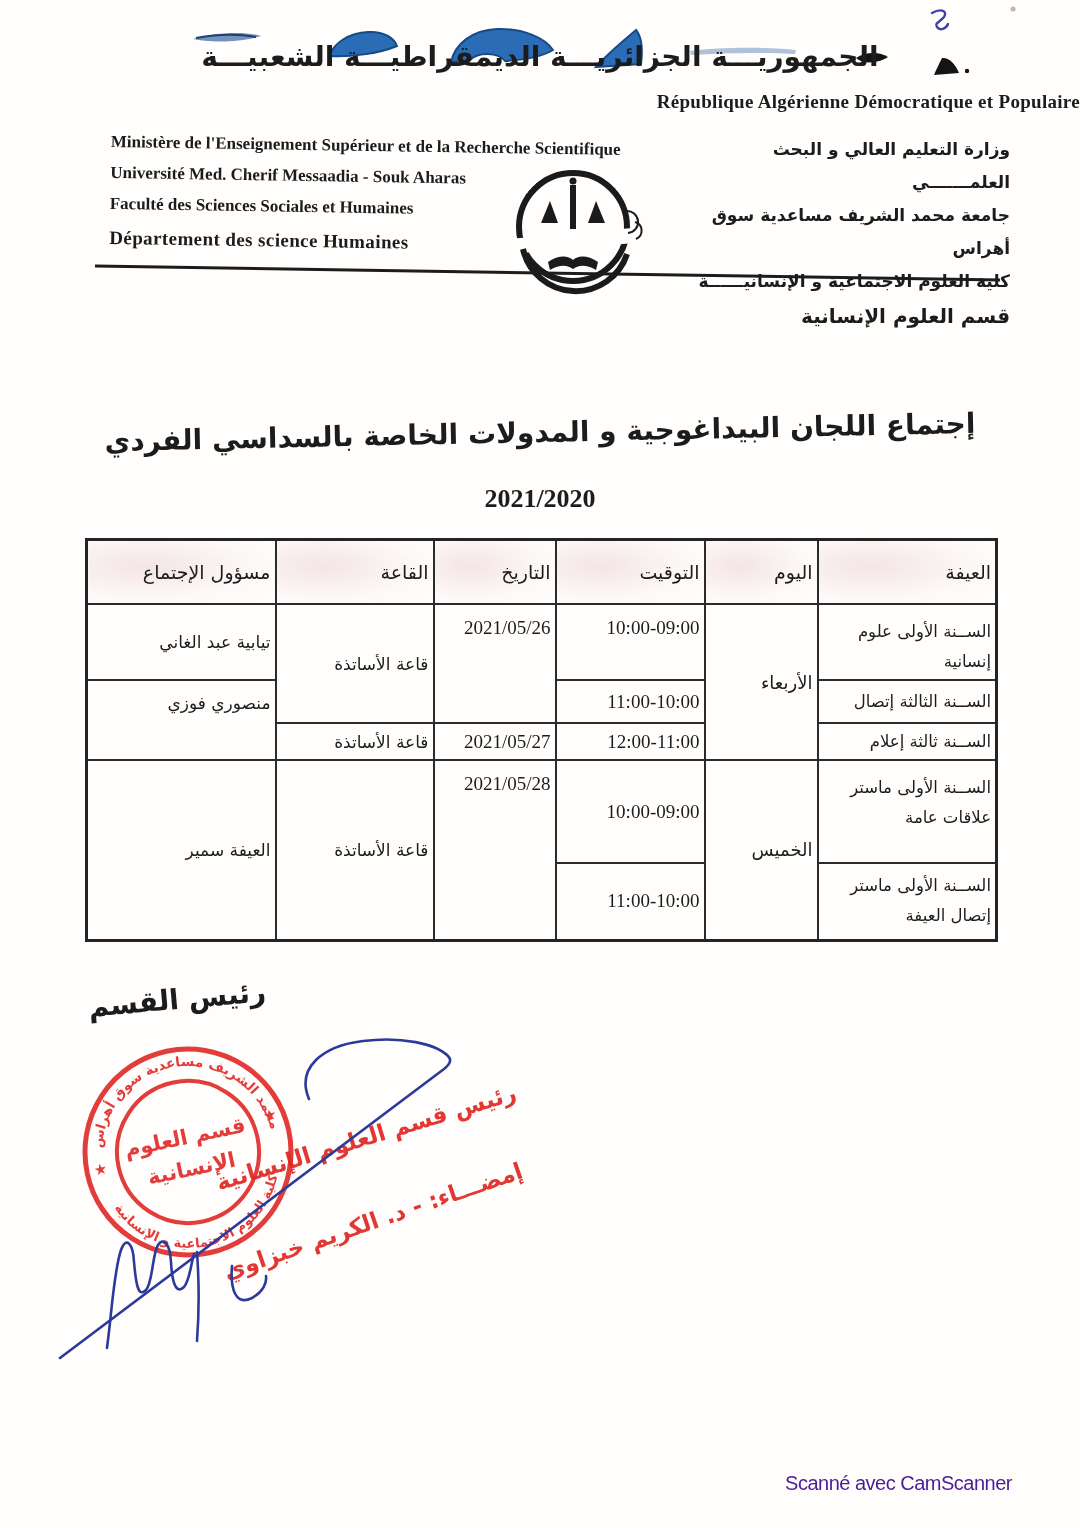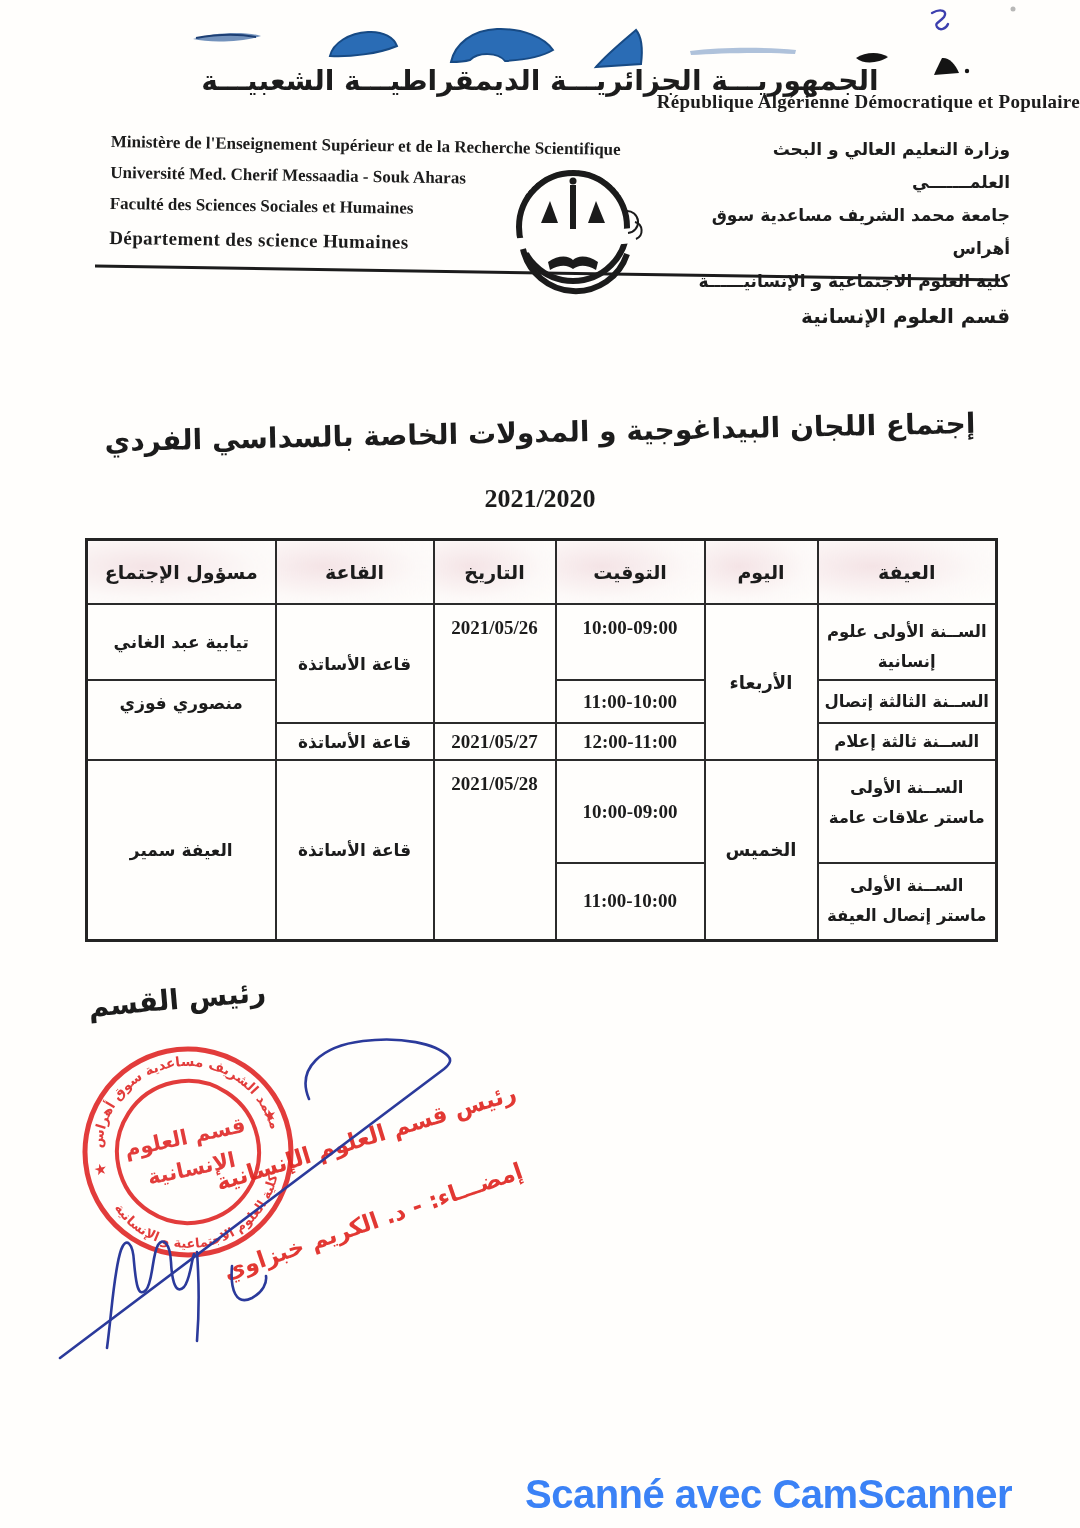--- a/index.html
+++ b/index.html
@@ -3,57 +3,57 @@
 <meta charset="utf-8">
 <style>
   html,body{margin:0;padding:0;background:#e8e8e8;}
   .page{position:relative;width:1080px;height:1528px;background:#fffefc;overflow:hidden;
         font-family:"DejaVu Sans",sans-serif;color:#1c1c1c;}
   .abs{position:absolute;}
   .ar{direction:rtl;}
   .nowrap{white-space:nowrap;}
 
   
-  .nat-ar{top:64px;left:0;width:1080px;text-align:center;font-size:28px;font-weight:bold;letter-spacing:.5px;}
+  .nat-ar{top:40px;left:0;width:1080px;text-align:center;font-size:28px;font-weight:bold;letter-spacing:.5px;}
   .nat-fr{top:91px;left:0;width:1080px;text-align:right;font-size:19px;font-weight:bold;
           font-family:"Liberation Serif",serif;letter-spacing:.3px;}
   .fr-block{top:130px;left:110px;width:520px;transform:rotate(.9deg);
             font-family:"Liberation Serif",serif;font-weight:bold;font-size:17px;line-height:31px;}
   .fr-block .l4{font-size:19px;margin-top:3px;letter-spacing:.4px;}
   .ar-block{top:133px;left:688px;width:322px;text-align:right;font-weight:bold;
             font-size:17px;line-height:33px;}
   .ar-block .l4{font-size:20px;padding-left:35px;margin-top:2px;}
 
   
   .doc-title{top:416px;left:0;width:1080px;text-align:center;font-size:28px;font-weight:bold;
              transform:rotate(-1.2deg);}
   .doc-year{top:484px;left:0;width:1080px;text-align:center;font-size:26px;font-weight:bold;
             font-family:"Liberation Serif",serif;}
 
   
   .sched-wrap{top:538px;left:85px;width:910px;}
   table.sched{border-collapse:collapse;table-layout:fixed;width:910px;direction:rtl;}
-  table.sched th,table.sched td{border:2px solid #2b2b2b;text-align:center;vertical-align:middle;
-        font-weight:bold;padding:2px 4px;overflow:hidden;}
+  table.sched th,table.sched td{border:2px solid #2b2b2b;text-align:right;vertical-align:middle;
+        font-weight:normal;padding:2px 4px;overflow:hidden;}
   table.sched{border:3px solid #242424;}
   th.hd{font-size:19px;height:58px;background:
         radial-gradient(ellipse at 30% 40%, rgba(231,196,203,.45), rgba(244,233,235,.25) 60%, rgba(255,255,255,0) 100%);}
   td.lvl{font-size:16.5px;line-height:30px;}
   td.dy{font-size:18px;}
   td.tm,td.dt{font-family:"Liberation Serif",serif;font-size:19px;direction:ltr;}
   td.rm,td.mg{font-size:17px;}
   .vtop{vertical-align:top !important;padding-top:12px !important;margin-left:24px;}
 
   
   .chief{top:983px;left:88px;font-size:28px;font-weight:bold;transform:rotate(-5deg);letter-spacing:1px;}
   .redline{color:#e02823;font-weight:bold;font-size:23px;text-align:center;opacity:.92;letter-spacing:.5px;}
   .rl1{top:1124px;left:212px;width:310px;transform:rotate(-17deg);}
   .rl2{top:1208px;left:178px;width:390px;transform:rotate(-19deg);}
   .camscanner{top:1472px;left:0;width:1012px;text-align:right;font-family:"Liberation Sans",sans-serif;
-              font-weight:bold;font-size:40px;color:#3b82f6;letter-spacing:-.5px;}
+              font-weight:normal;font-size:20px;color:#4c1d95;letter-spacing:-.5px;}
   svg{display:block;}
 </style>
 </head>
 <body>
 
 <div class="page">
 
   <svg class="abs" style="left:0;top:0;" width="1080" height="90" viewBox="0 0 1080 90">
     <path d="M193 39 C215 32 245 31 261 36 C243 42 210 43 193 39 Z" fill="#5a7fb0" opacity=".85"></path>
     <path d="M196 38 C218 34 240 34 256 37" stroke="#1d3f74" stroke-width="2" fill="none"></path>

